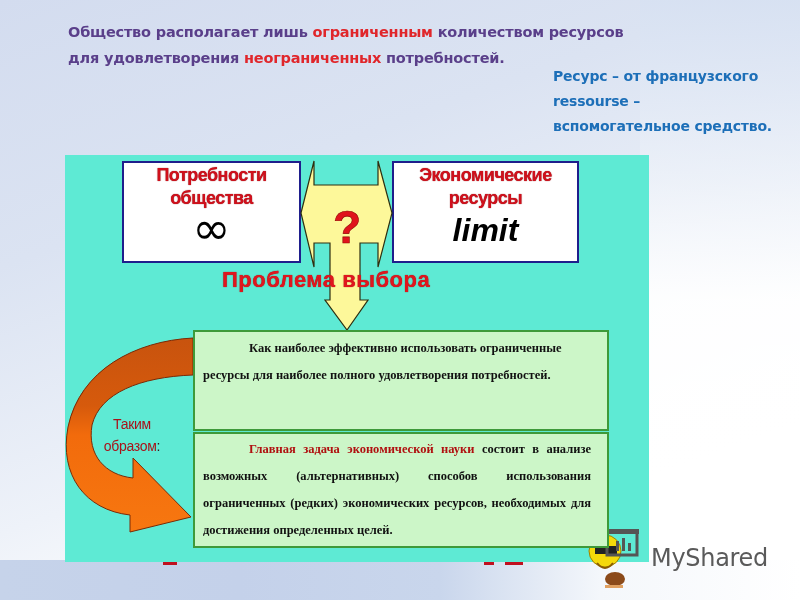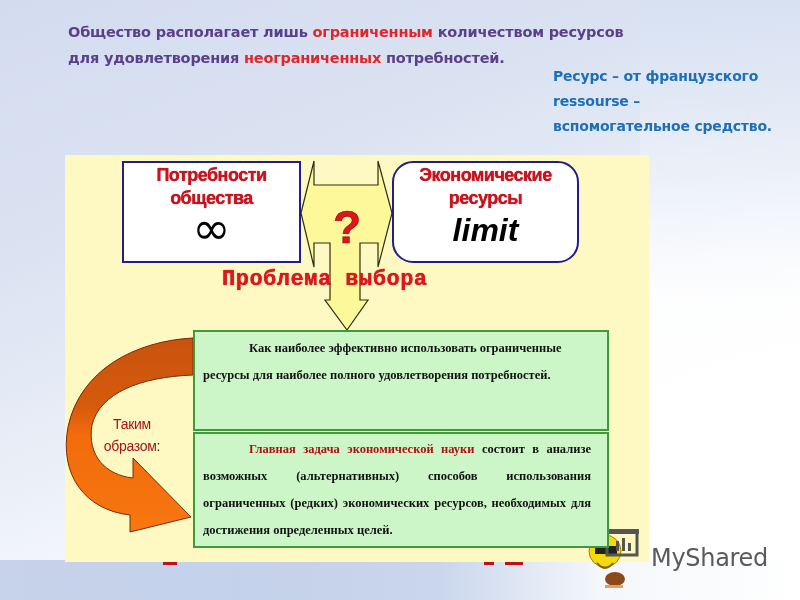--- a/index.html
+++ b/index.html
@@ -50,21 +50,21 @@
       line-height: 25px;
       color: #1d6fb8;
       letter-spacing: -0.2px;
     }
     .panel {
       position: absolute;
       left: 65px;
       top: 155px;
       width: 584px;
       height: 407px;
-      background: #fef9c3;
+      background: #5eead4;
     }
     .box {
       position: absolute;
       border: 2px solid #1f1e8c;
       background: #ffffff;
       box-sizing: border-box;
       text-align: center;
     }
     .box-title {
       font-family: "Liberation Sans", sans-serif;
@@ -89,21 +89,21 @@
       font-style: italic;
       font-size: 32px;
       line-height: 38px;
       color: #000;
       margin-top: 2px;
     }
     .problem-label {
       position: absolute;
       left: 157px;
       top: 112px;
-      font-family: Liberation Mono, monospace;
+      font-family: Liberation Sans, sans-serif;
       font-weight: bold;
       font-size: 22px;
       color: #e0161e;
       letter-spacing: 0.5px;
       white-space: nowrap;
       z-index: 3;
       text-shadow: 0 0 1px #900;
     }
     .green-box {
       position: absolute;
@@ -209,21 +209,21 @@
              C40,320 22,300 27,270
              C35,238 75,222 128,220 Z" fill="url(#orangeGrad)" stroke="#7a2a06" stroke-width="1"></path>
   </svg>
 
   <div class="box" style="left:57px; top:6px; width:179px; height:102px;">
     <div class="box-title">Потребности</div>
     <div class="box-title">общества</div>
     <div class="box-symbol">∞</div>
   </div>
 
-  <div class="box" style="left:327px; top:6px; width:187px; height:102px;border-radius:21px;">
+  <div class="box" style="left:327px; top:6px; width:187px; height:102px;">
     <div class="box-title">Экономические</div>
     <div class="box-title">ресурсы</div>
     <div class="box-limit">limit</div>
   </div>
 
   <svg class="layer" width="584" height="407" style="z-index:1;">
     <path d="M236,58
              L249,6
              L249,30
              L313,30

